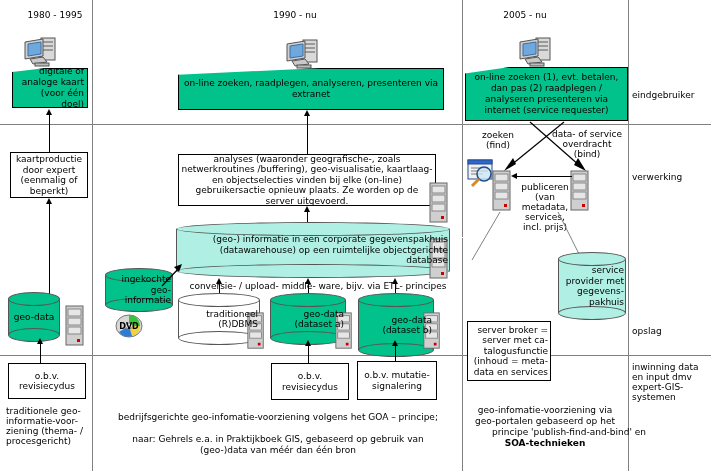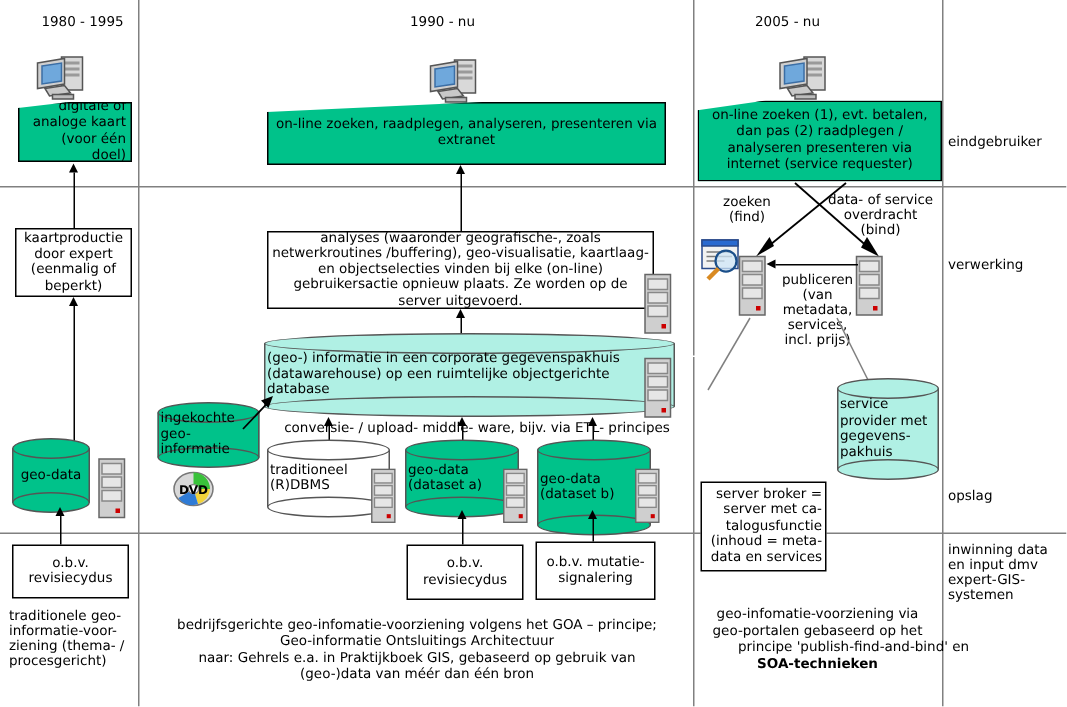--- a/index.html
+++ b/index.html
@@ -47,21 +47,21 @@
     box-sizing:border-box;
   }
   .cyl .bot{
     position:absolute;left:0;right:0;bottom:0;height:14px;
     background:var(--c);border:1px solid #555;border-radius:50%/50%;
     box-sizing:border-box;
   }
   .cyl .lbl{
     position:absolute;left:0;right:0;top:0;bottom:0;
     display:flex;align-items:center;justify-content:center;
-    text-align:left;font-size:9px;line-height:10.5px;color:#000;
+    text-align:right;font-size:9px;line-height:10.5px;color:#000;
     z-index:3;padding:0 2px;box-sizing:border-box;border-radius:24px;
   }
   .cyl.green{--c:#00c28a;}
   .cyl.aqua{--c:#b0f0e4;}
 
   
   .ln{position:absolute;background:#000;}
   .ln.v{width:1px;}
   .ln.h{height:1px;}
   .ahead{position:absolute;width:0;height:0;}
@@ -270,21 +270,20 @@
 
   <div class="ln v" style="left:308px;top:346px;height:18px;"></div>
   <div class="ahead up" style="left:305px;top:340px;"></div>
   <div class="ln v" style="left:395px;top:346px;height:18px;"></div>
   <div class="ahead up" style="left:392px;top:340px;"></div>
 
   <div class="wbox" style="left:271px;top:363px;width:78px;height:37px;">o.b.v. revisiecydus</div>
   <div class="wbox" style="left:357px;top:361px;width:80px;height:39px;">o.b.v. mutatie- signalering</div>
 
   <div class="txt" style="left:96px;top:412px;width:364px;text-align:center;">bedrijfsgerichte geo-infomatie-voorziening volgens het GOA – principe;</div>
-  <div class="txt" style="left:96px;top:423px;width:364px;text-align:center;">Geo-informatie Ontsluitings Architectuur</div>
   <div class="txt" style="left:96px;top:434px;width:364px;text-align:center;">naar: Gehrels e.a. in Praktijkboek GIS, gebaseerd op gebruik van</div>
   <div class="txt" style="left:96px;top:445px;width:364px;text-align:center;">(geo-)data van méér dan één bron</div>
 
   <div class="icon" style="left:518px;top:36px;">
     <svg width="42" height="32" viewBox="0 0 42 32">
       <rect x="18" y="2" width="14" height="22" fill="#d9d9d9" stroke="#555"></rect>
       <rect x="20" y="5" width="10" height="2" fill="#9a9a9a"></rect>
       <rect x="20" y="9" width="10" height="2" fill="#9a9a9a"></rect>
       <rect x="20" y="13" width="10" height="2" fill="#9a9a9a"></rect>
       <polygon points="2,6 20,3 20,20 2,23" fill="#cfcfcf" stroke="#555"></polygon>

